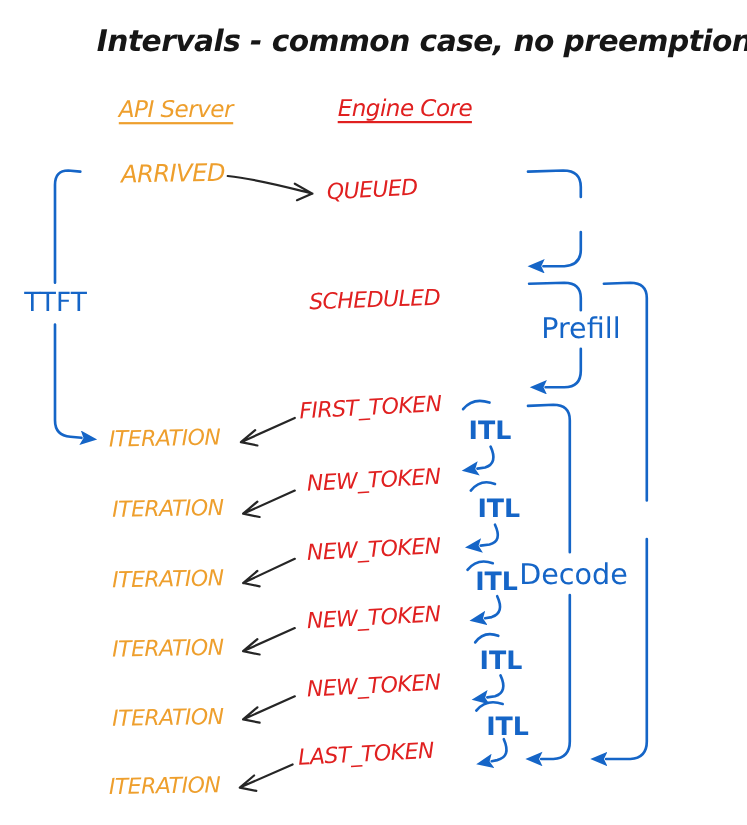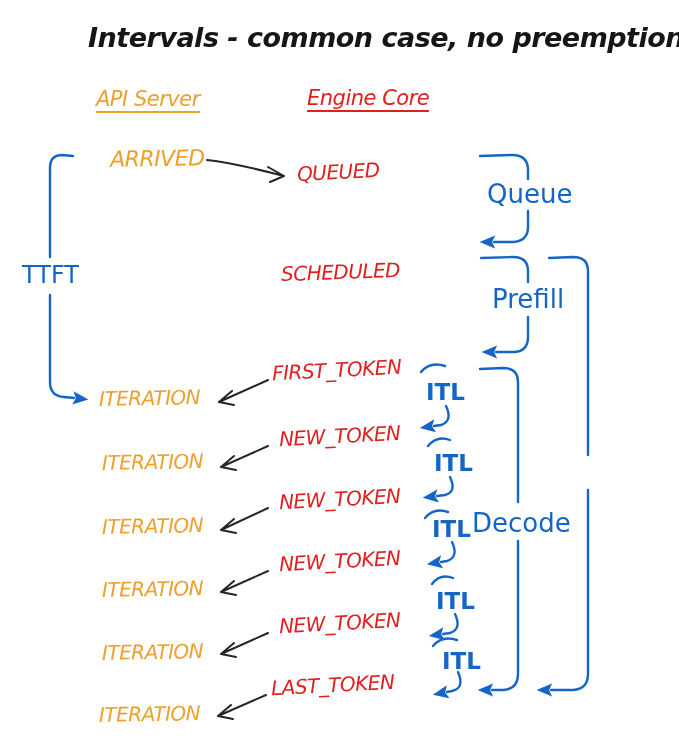--- a/index.html
+++ b/index.html
@@ -58,42 +58,41 @@
       <path marker-end="url(#barrow)" d="M446,406 Q453,421 441,425 L434,426"></path>
       <path marker-end="url(#barrow)" d="M450,477 Q457,492 445,495 L437,496"></path>
       <path marker-end="url(#barrow)" d="M452,542 Q459,557 447,561 L441,562"></path>
       <path marker-end="url(#barrow)" d="M455,614 Q462,629 450,633 L443,634"></path>
       <path marker-end="url(#barrow)" d="M458,672 Q465,688 452,691 L447,692"></path>
     </g>
   </svg>
 
   <div class="lbl title" style="left:88px;top:24px;">Intervals - common case, no preemptions</div>
 
-  <div class="lbl hand hdr orange" style="left:96px;top:88px;">API Server</div>
+  <div class="lbl hand hdr orange" style="left:108px;top:88px;">API Server</div>
   <div class="lbl hand hdr red" style="left:287px;top:87px;margin-left:20px;">Engine Core</div>
 
   <div class="lbl hand orange" style="left:110px;top:147px;font-size:22px;transform:rotate(-1deg);">ARRIVED</div>
   <div class="lbl hand orange" style="left:99px;top:388px;transform:rotate(-1deg);">ITERATION</div>
   <div class="lbl hand orange" style="left:102px;top:452px;transform:rotate(-1deg);">ITERATION</div>
   <div class="lbl hand orange" style="left:102px;top:516px;transform:rotate(-1deg);">ITERATION</div>
   <div class="lbl hand orange" style="left:102px;top:579px;transform:rotate(-1deg);">ITERATION</div>
   <div class="lbl hand orange" style="left:102px;top:642px;transform:rotate(-1deg);">ITERATION</div>
   <div class="lbl hand orange" style="left:99px;top:704px;transform:rotate(-1deg);">ITERATION</div>
 
   <div class="lbl hand red" style="left:297px;top:162px;transform:rotate(-3deg);">QUEUED</div>
   <div class="lbl hand red" style="left:281px;top:262px;transform:rotate(-2deg);">SCHEDULED</div>
   <div class="lbl hand red" style="left:272px;top:360px;transform:rotate(-3deg);">FIRST_TOKEN</div>
   <div class="lbl hand red" style="left:279px;top:426px;transform:rotate(-3deg);">NEW_TOKEN</div>
   <div class="lbl hand red" style="left:279px;top:489px;transform:rotate(-3deg);">NEW_TOKEN</div>
   <div class="lbl hand red" style="left:279px;top:551px;transform:rotate(-3deg);">NEW_TOKEN</div>
   <div class="lbl hand red" style="left:279px;top:613px;transform:rotate(-3deg);">NEW_TOKEN</div>
   <div class="lbl hand red" style="left:271px;top:675px;transform:rotate(-3deg);">LAST_TOKEN</div>
 
   <div class="lbl blue-lbl" style="left:22px;top:263px;font-size:24px;">TTFT</div>
-  <div class="lbl blue-lbl" style="left:487px;top:181px;">Queue</div>
   <div class="lbl blue-lbl" style="left:492px;top:286px;">Prefill</div>
   <div class="lbl blue-lbl" style="left:472px;top:510px;text-align:center;">Decode</div>
   <div class="lbl blue-lbl blue-sm" style="left:426px;top:380px;">ITL</div>
   <div class="lbl blue-lbl blue-sm" style="left:434px;top:451px;">ITL</div>
   <div class="lbl blue-lbl blue-sm" style="left:432px;top:517px;">ITL</div>
   <div class="lbl blue-lbl blue-sm" style="left:436px;top:589px;">ITL</div>
   <div class="lbl blue-lbl blue-sm" style="left:442px;top:649px;">ITL</div>
 
 </div>
 

